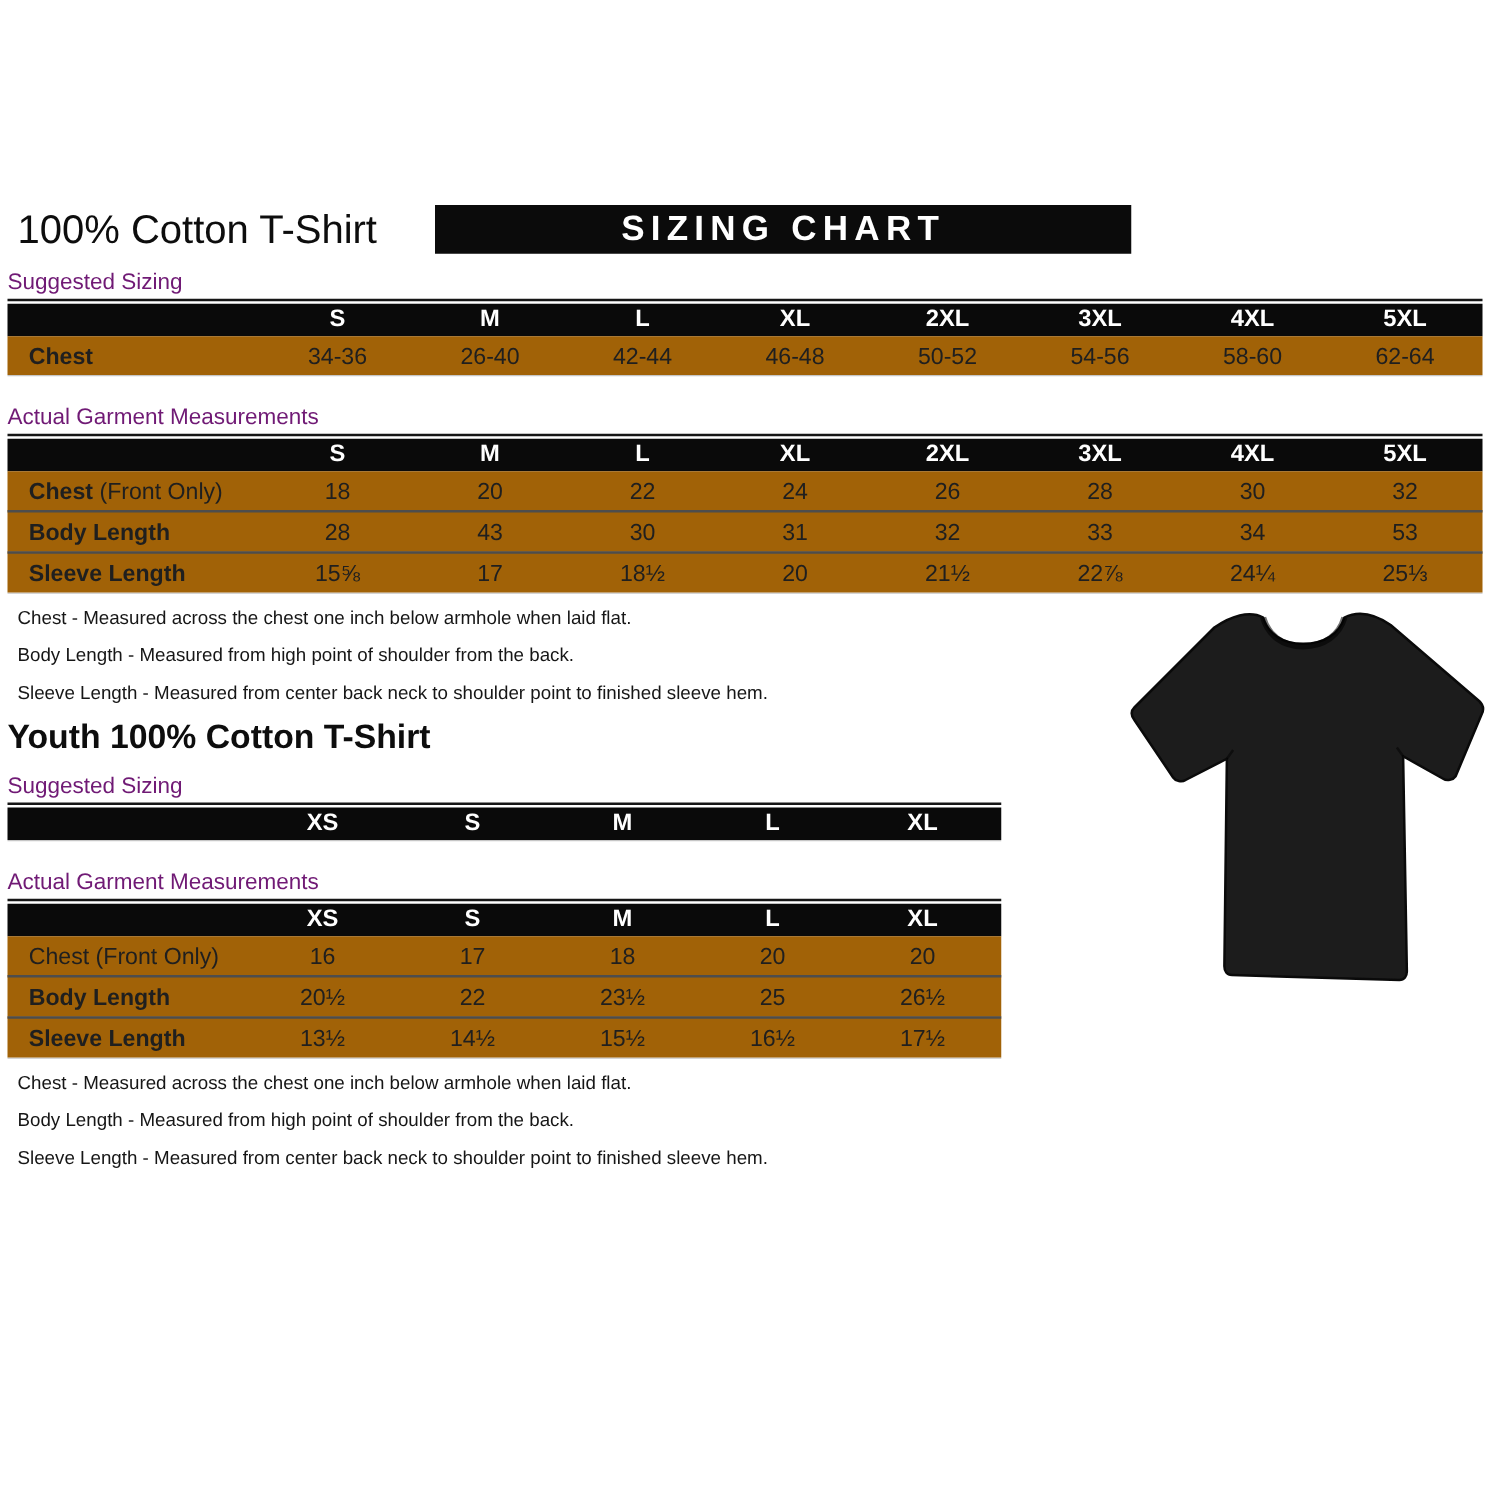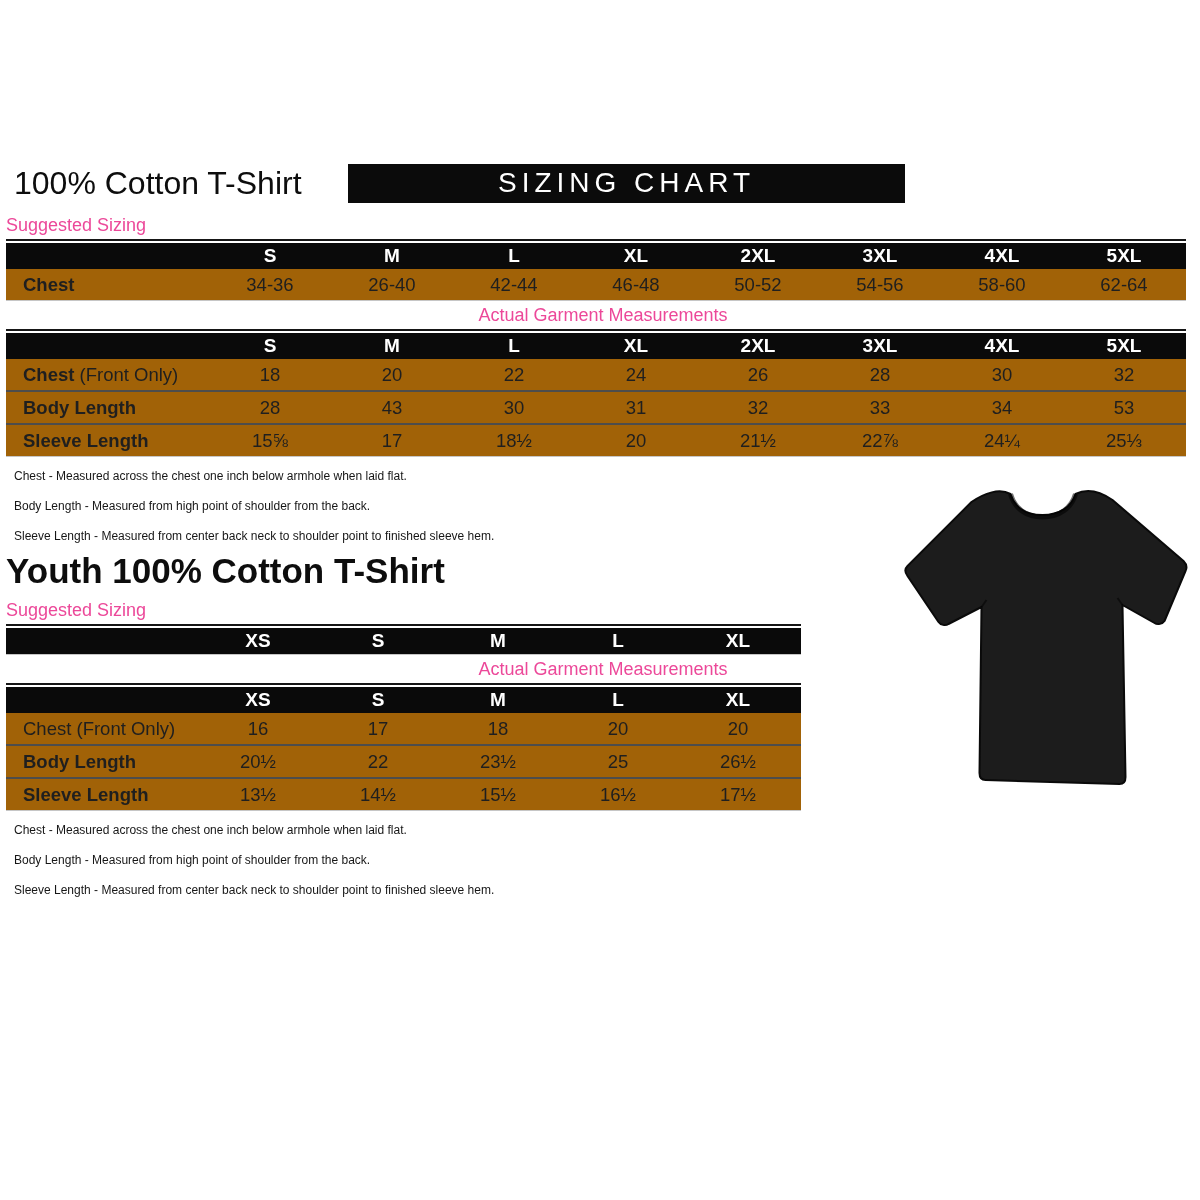--- a/index.html
+++ b/index.html
@@ -6,42 +6,42 @@
   body{
     width:1200px;height:1200px;background:#ffffff;position:relative;overflow:hidden;
     font-family:"Liberation Sans","DejaVu Sans",sans-serif;color:#1f1f1f;
     -webkit-font-smoothing:antialiased;
   }
   .content{position:absolute;top:163px;left:0;width:1200px;}
 
   .header-row{display:flex;align-items:center;height:40px;}
   .page-title{margin-left:14px;width:334px;font-size:32px;font-weight:400;color:#0d0d0d;white-space:nowrap;}
   .banner{width:557px;height:39px;background:#0b0b0b;color:#ffffff;display:flex;align-items:center;justify-content:center;
-          font-weight:normal;font-size:28px;letter-spacing:5px;}
-
-  .section-label{font-size:18px;color:#ec4899;margin:12px 0 3px 6px;}
-  .section-label.tight{margin-top:4px;text-align:center;}
+          font-weight:bold;font-size:28px;letter-spacing:5px;}
+
+  .section-label{font-size:18px;color:#701a75;margin:12px 0 3px 6px;}
+  .section-label.tight{margin-top:22px;}
 
   .t{width:1180px;margin-left:6px;border-top:2px solid #161616;border-bottom:1px solid #c6c6c6;}
   .t .bar{display:flex;background:#0a0a0a;color:#ffffff;height:26px;margin-top:2px;align-items:center;
           font-weight:bold;font-size:19px;}
   .t .row{display:flex;align-items:center;height:31px;font-size:18.5px;background:#a16207;}
   .t .row + .row{border-top:2px solid #4d4d4d;}
   .lcell{width:203px;padding-left:17px;box-sizing:border-box;font-weight:bold;white-space:nowrap;}
   .cell{width:122px;text-align:center;}
   .normal{font-weight:normal;}
 
   .youth-t{width:795px;}
   .youth-t .lcell{width:192px;}
   .youth-t .cell{width:120px;}
 
-  .notes{margin:2px 0 0 14px;font-size:12px;color:#161616;}
+  .notes{margin:2px 0 0 14px;font-size:15px;color:#161616;}
   .notes div{margin:9px 0;line-height:21px;}
 
-  .youth-title{font-size:35px;font-weight:bold;color:#0d0d0d;margin:0 0 0 6px;line-height:30px;}
+  .youth-title{font-size:27px;font-weight:bold;color:#0d0d0d;margin:0 0 0 6px;line-height:30px;}
 
   .tee{position:absolute;left:888px;top:478px;width:307px;height:330px;}
   .tee svg{width:100%;height:100%;}
 </style>
 </head>
 <body>
 
 <div class="content">
 
   <div class="header-row">

